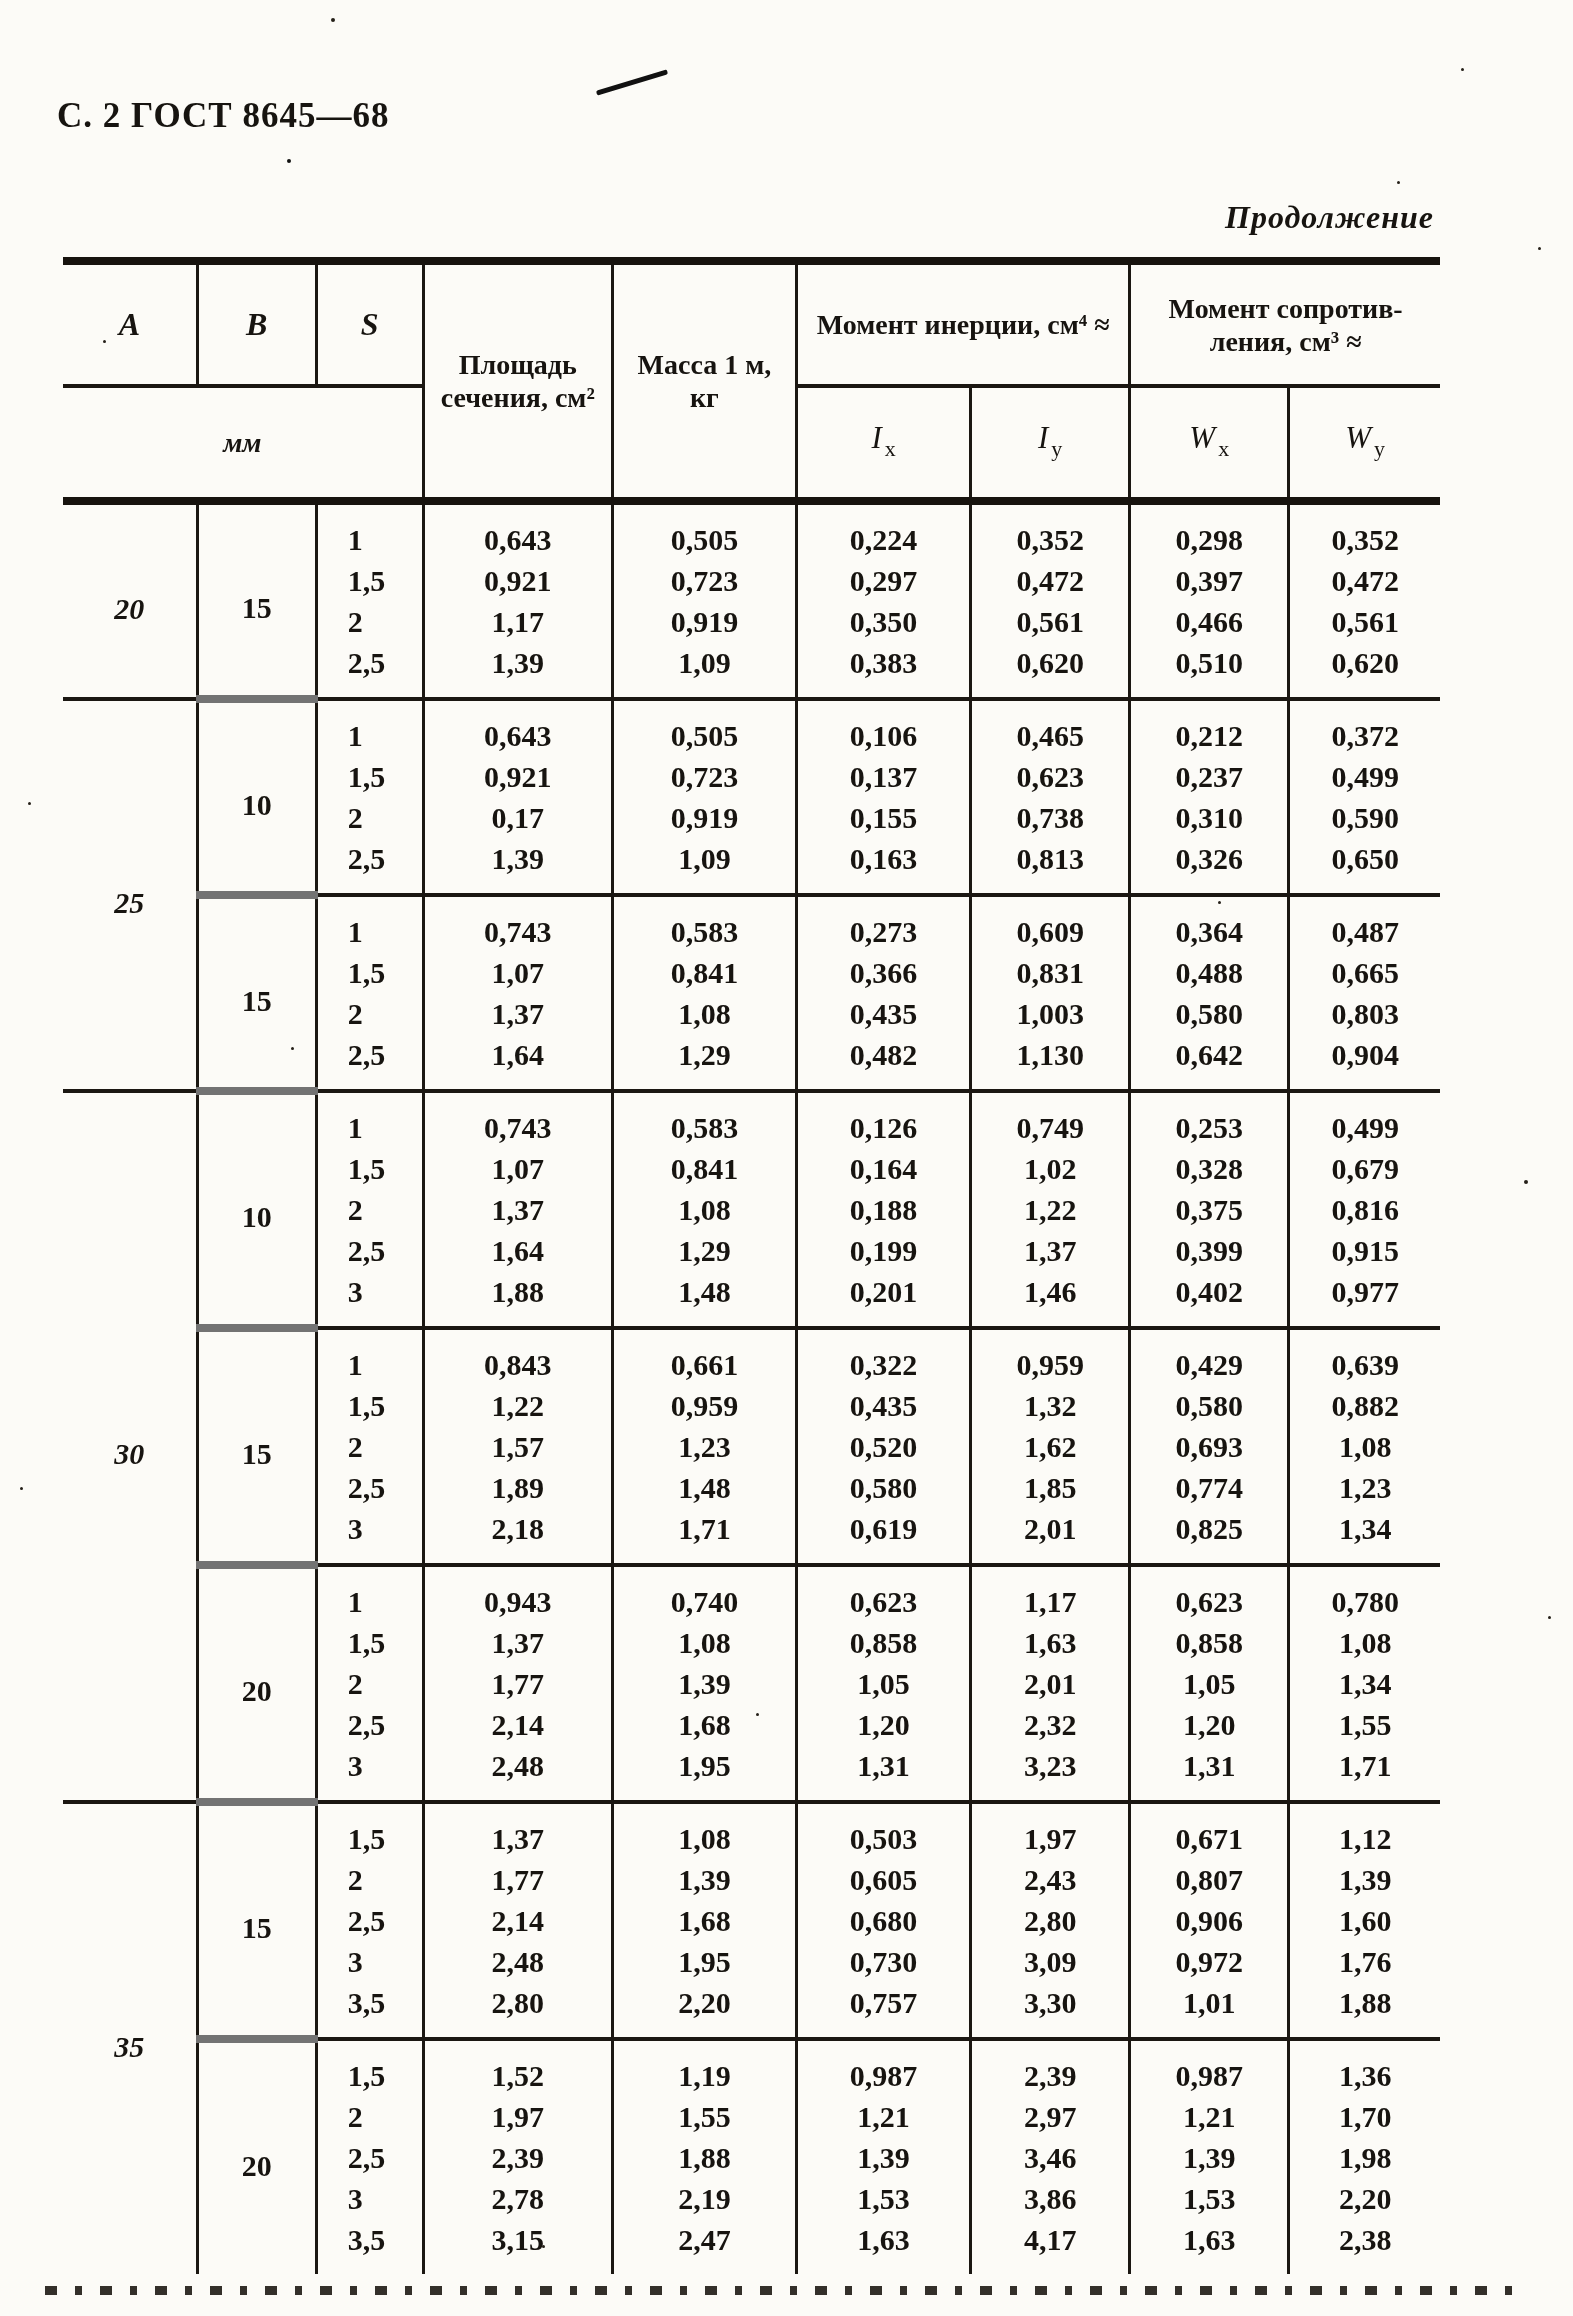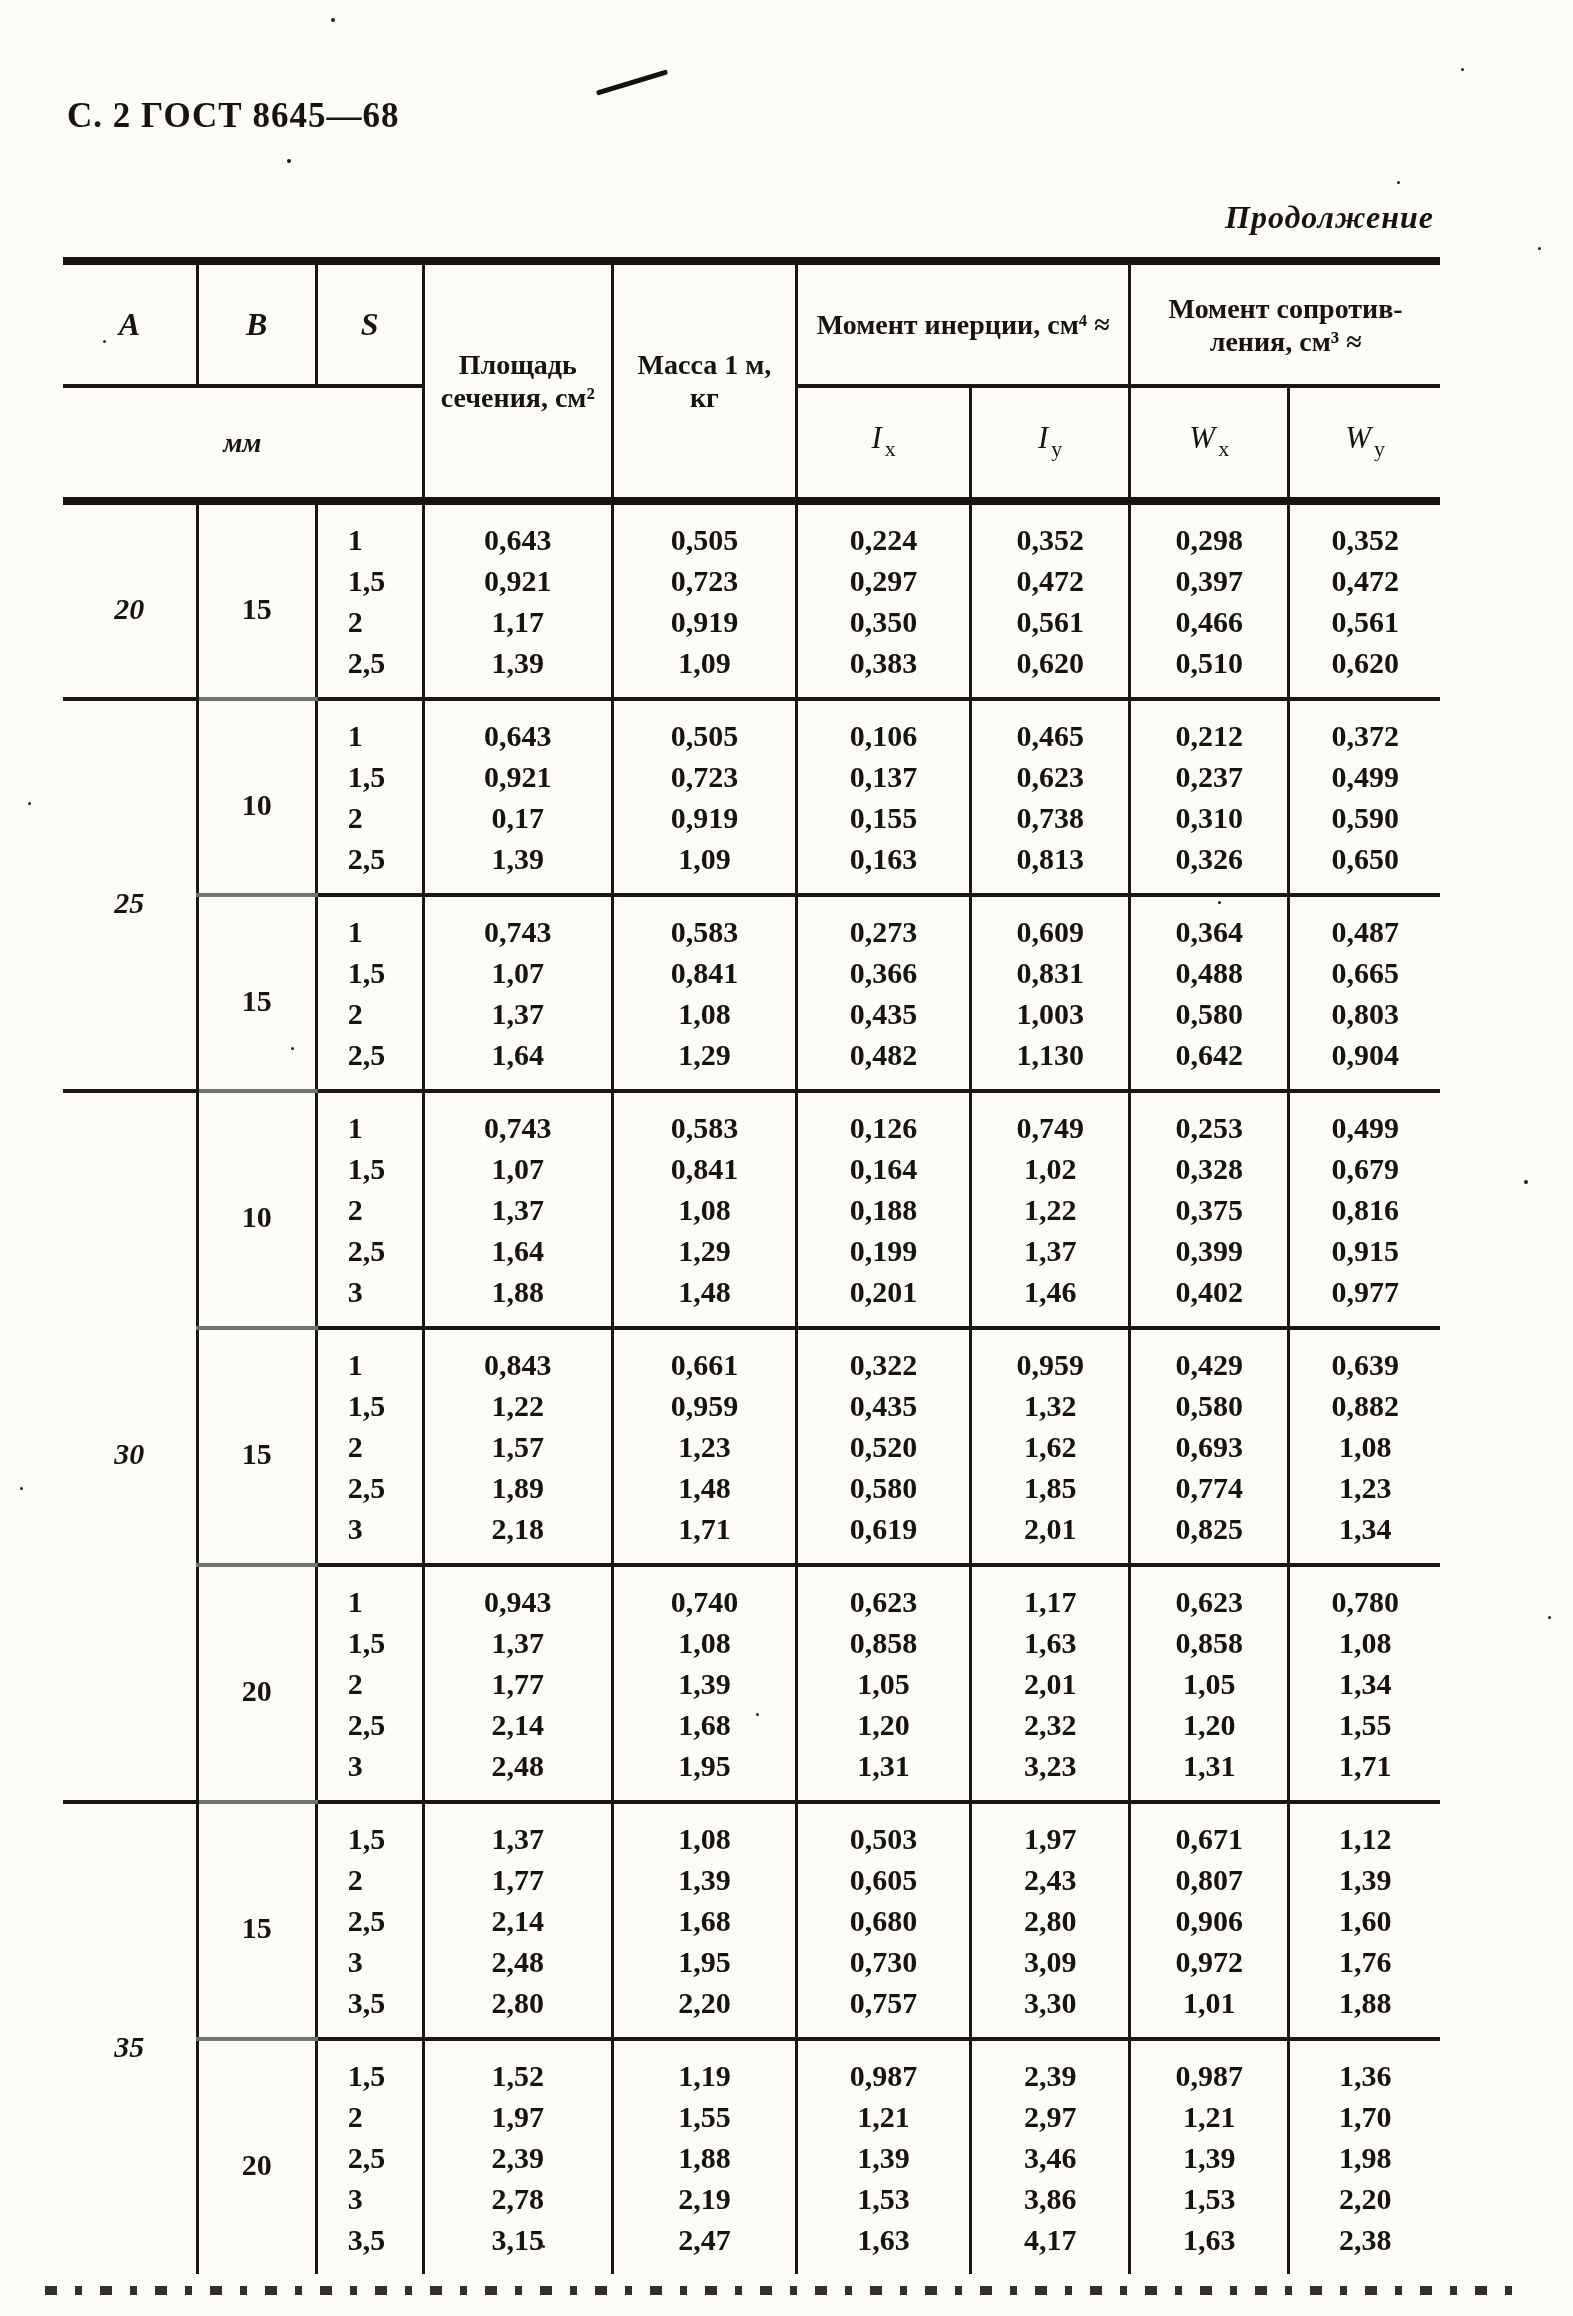--- a/index.html
+++ b/index.html
@@ -6,21 +6,21 @@
   .page {
     position:relative;
     width:1573px; height:2316px;
     margin:0 auto;
     background:#fcfbf7;
     color:#171410;
     font-family:"Liberation Serif","DejaVu Serif",serif;
     overflow:hidden;
   }
   .page-header {
-    position:absolute; left:67px; top:96px;
+    position:absolute; left:57px; top:96px;
     font-size:35px; font-weight:bold; letter-spacing:1px;
     white-space:nowrap;
   }
   .continuation {
     position:absolute; right:139px; top:199px;
     font-size:32px; font-style:italic; font-weight:bold;
     letter-spacing:1px;
   }
   .gosttable {
     position:absolute; left:63px; top:257px;
@@ -58,21 +58,21 @@
     font-size:30px; font-weight:bold;
     line-height:39px;
     text-align:center;
   }
   td.cell-s { text-align:left; padding-left:30px; }
   tr.grp-first td { padding-top:15px; }
   tr.grp-last td { padding-bottom:15px; border-bottom:4px solid #1b1712; }
   tr.grp-last.no-rule td { border-bottom:none; }
   td.cell-a { border-bottom:4px solid #1b1712; }
   td.cell-a.no-b { border-bottom:none; }
-  td.cell-b { border-bottom:4px solid #737373; }
+  td.cell-b { border-bottom:8px solid #737373; }
   td.cell-b.no-b { border-bottom:none; }
   
   .stroke {
     position:absolute; background:#111;
     border-radius:2px;
   }
   .stroke1 { left:595px; top:80px; width:74px; height:5px; transform:rotate(-17deg); }
   .stroke2 { left:287px; top:159px; width:4px; height:4px; border-radius:50%; }
   .sp { position:absolute; background:#241f18; border-radius:50%; }
   .bottom-band {

